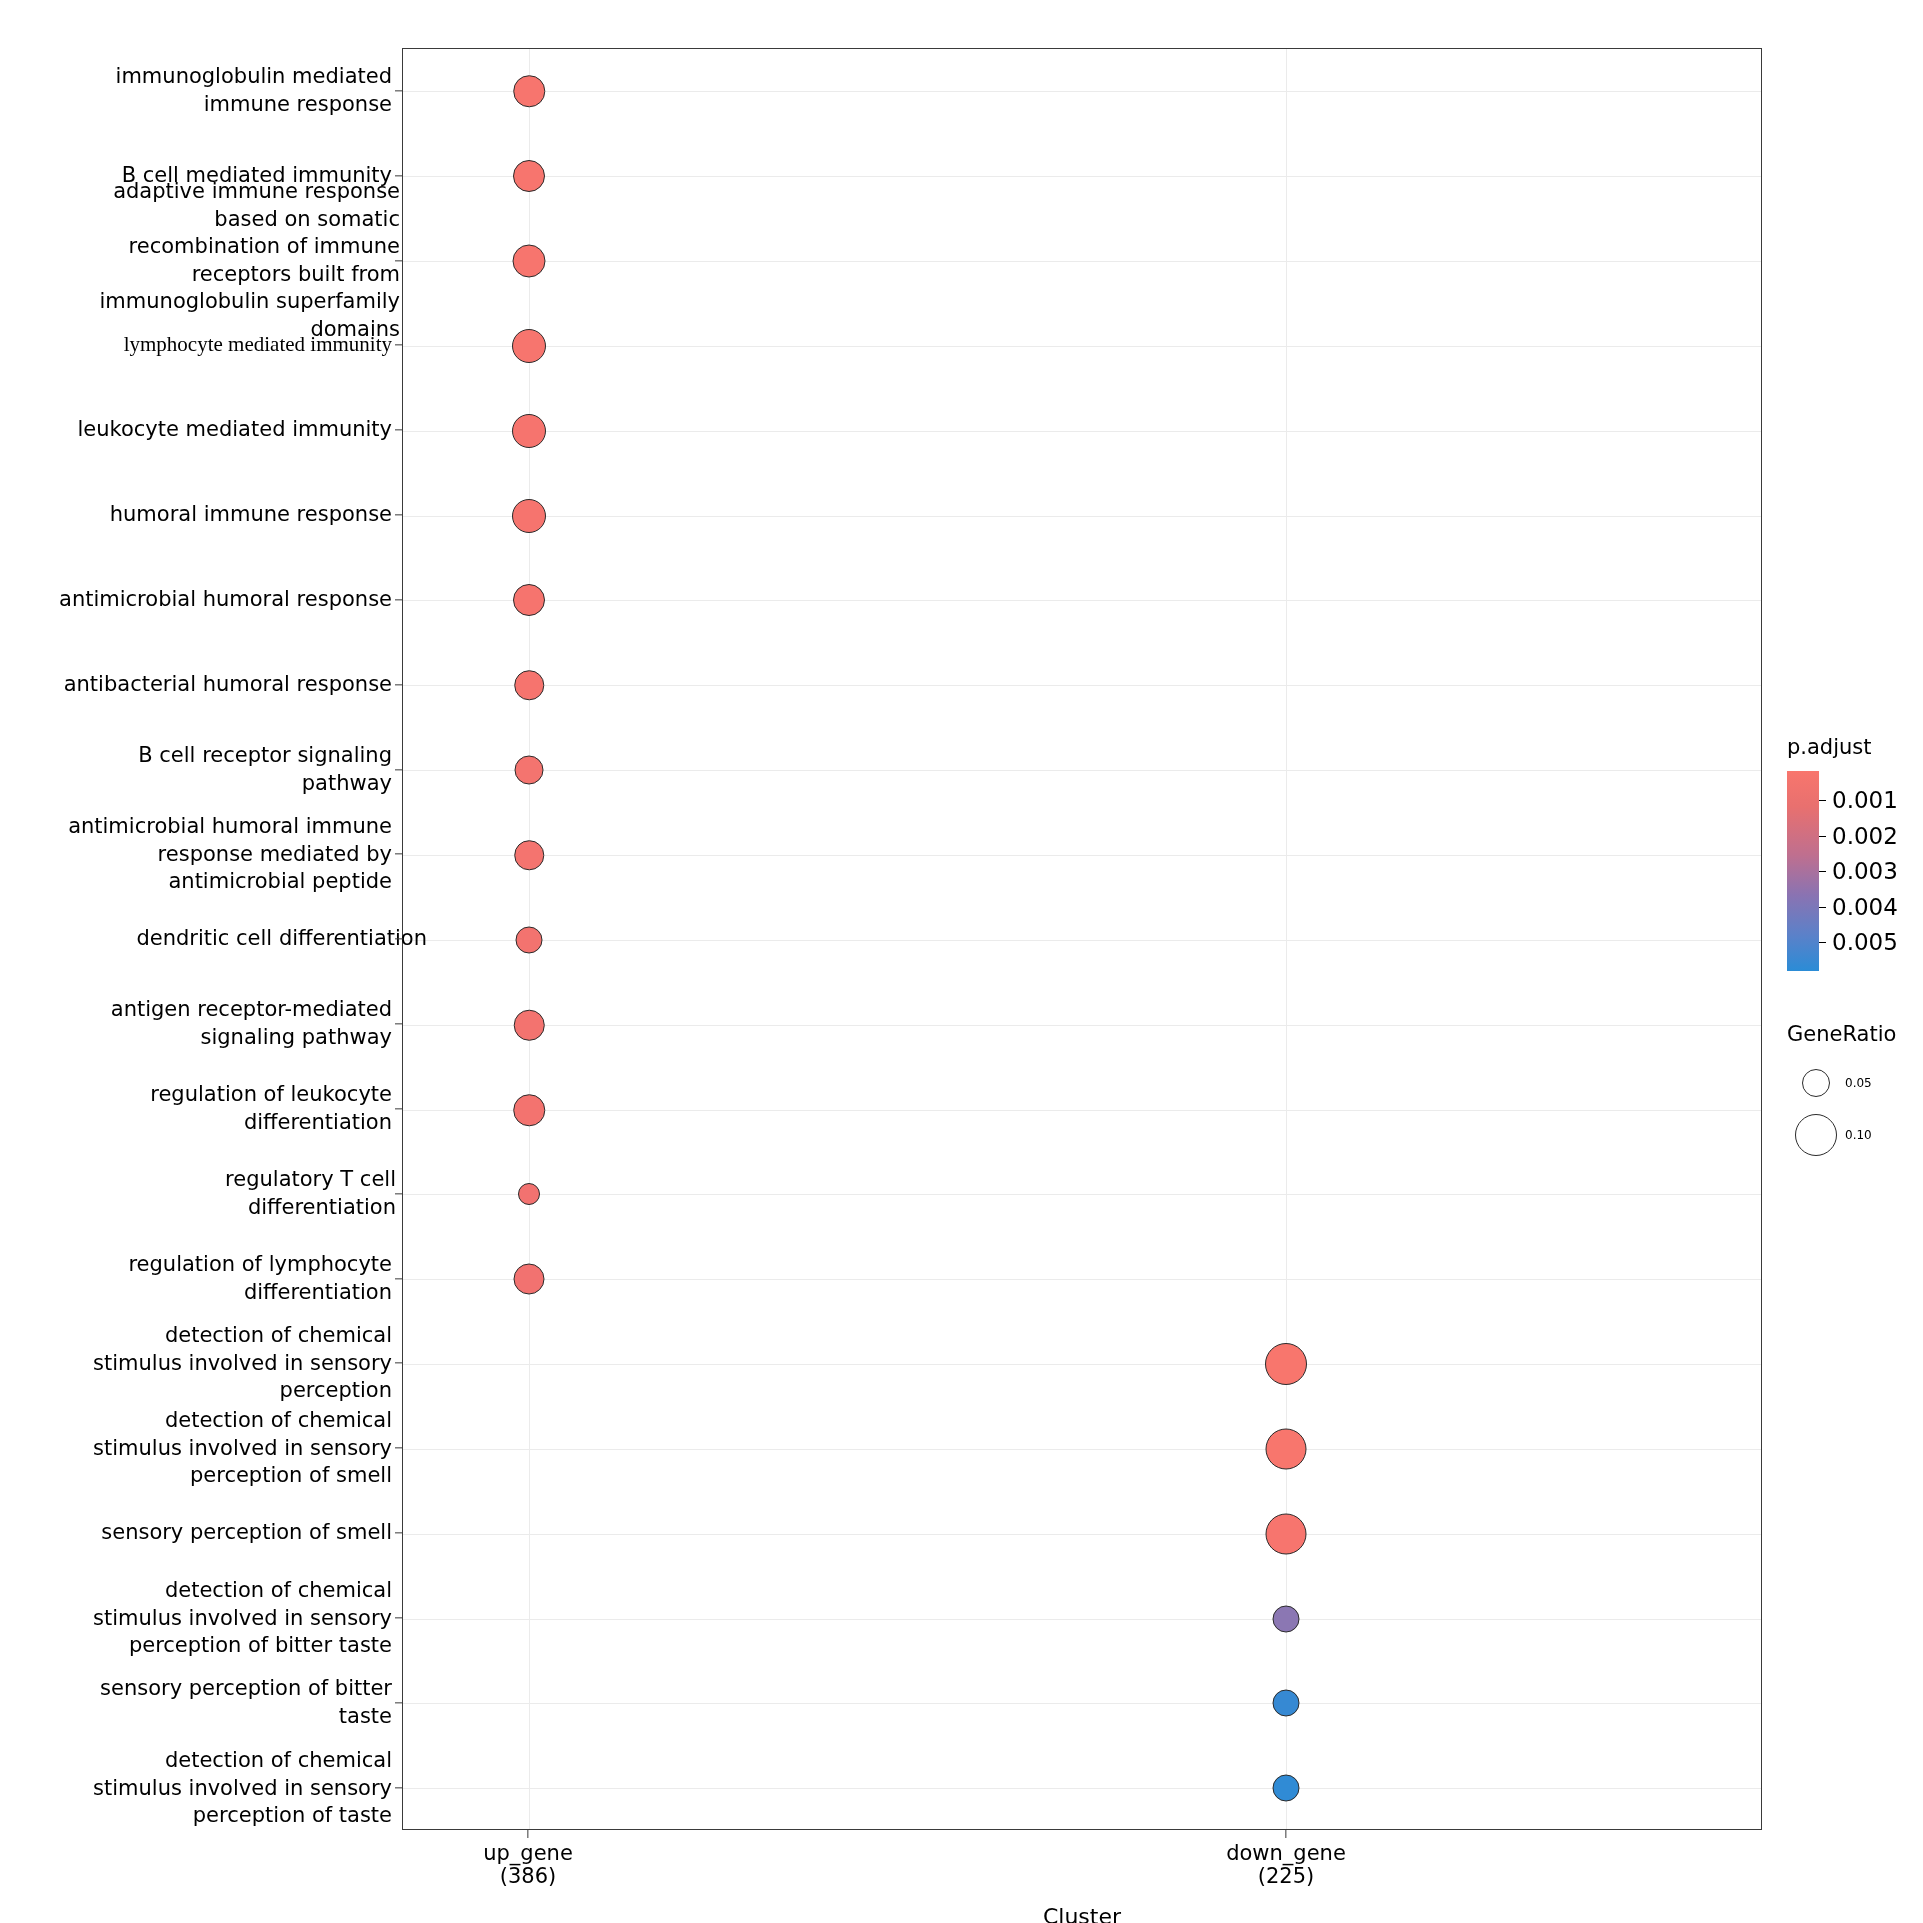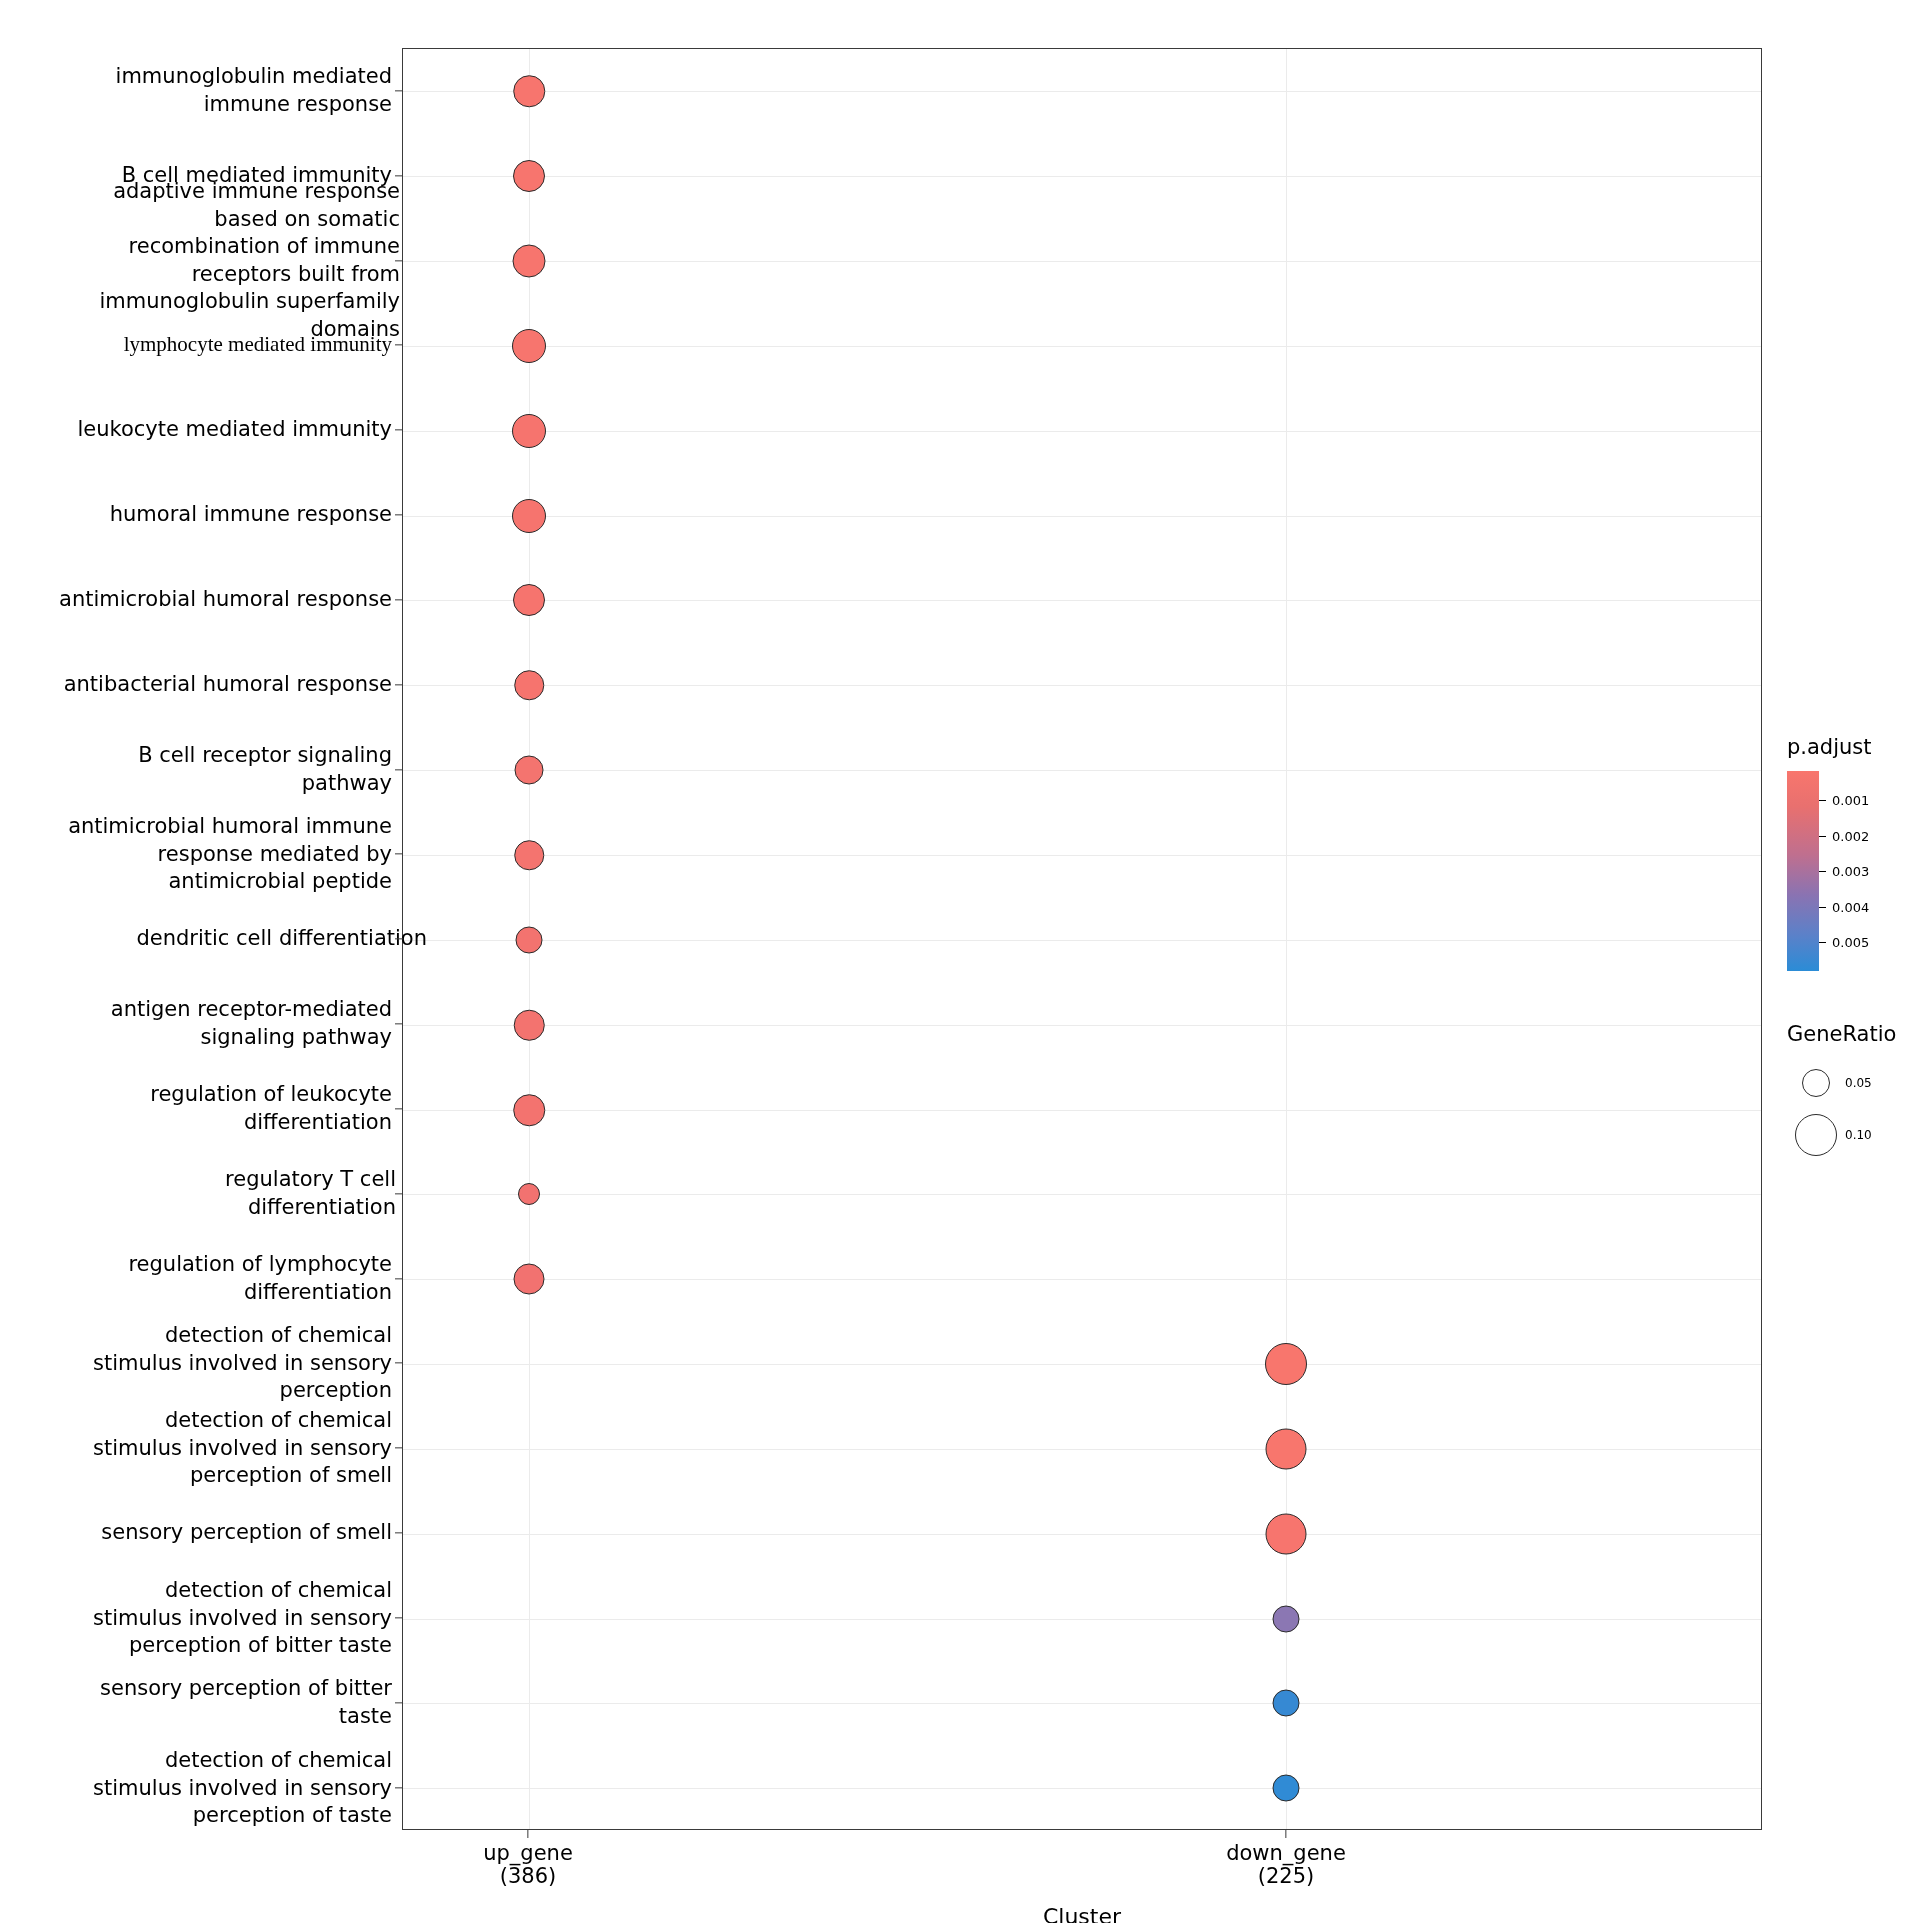--- a/index.html
+++ b/index.html
@@ -126,21 +126,21 @@
   .cb-tick {
     position: absolute;
     left: 32px;
     width: 6.7px;
     height: 1.3px;
     background: #000000;
   }
   .cb-label {
     position: absolute;
     left: 45px;
-    font-size: 13px;
+    font-size: 23px;
     transform: translateY(-50%);
     color: #000000;
   }
   #size-legend {
     margin-top: 42px;
   }
   .size-row {
     display: flex;
     align-items: center;
     height: 52px;

